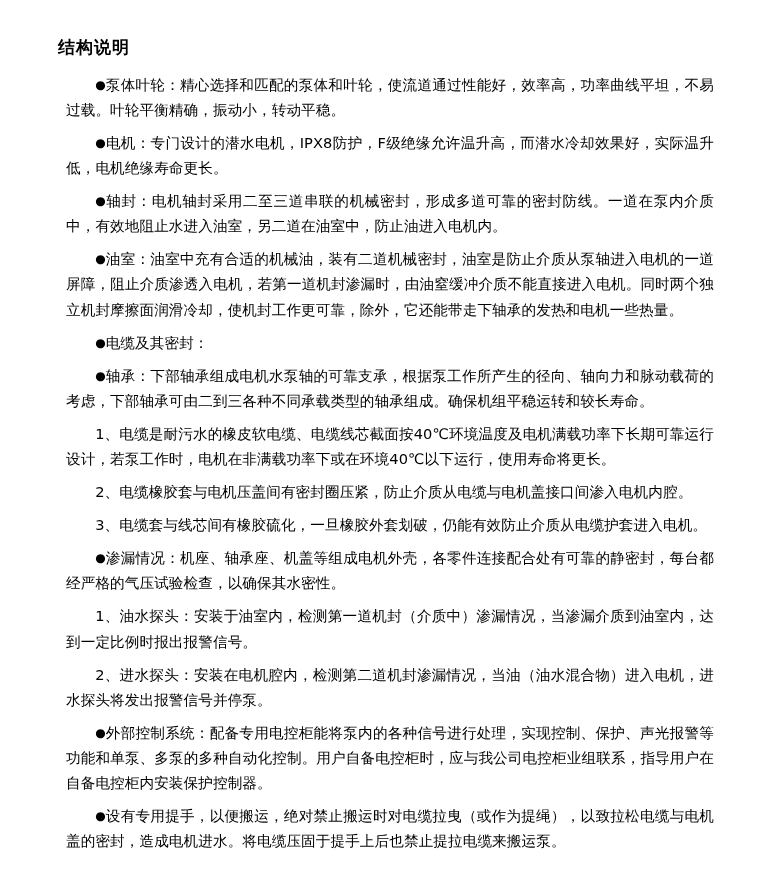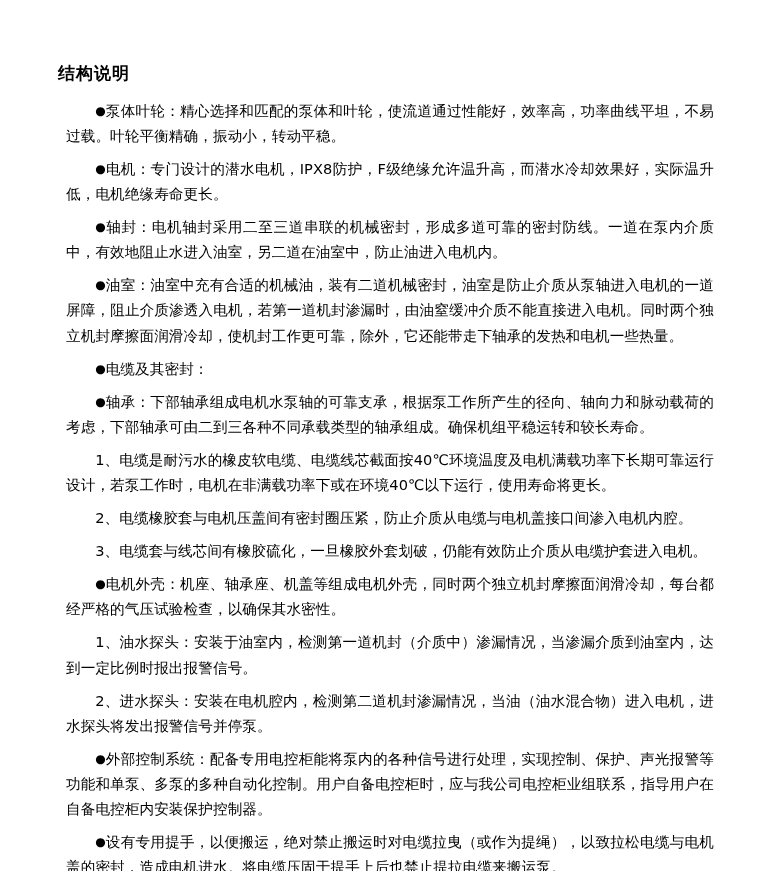--- a/index.html
+++ b/index.html
@@ -12,21 +12,21 @@
     height: 871px;
     font-family: "DejaVu Sans", "Liberation Sans", sans-serif;
     color: #000000;
     overflow: hidden;
   }
   .page {
     position: relative;
     width: 780px;
     height: 871px;
     box-sizing: border-box;
-    padding: 62px 58px 0 58px;
+    padding: 36px 58px 0 58px;
   }
   .doc-title {
     font-size: 17px;
     font-weight: bold;
     letter-spacing: 1px;
     margin: 0 0 12px 0;
     line-height: 1.4;
   }
   .body-block {
     font-size: 14.6px;
@@ -55,21 +55,21 @@
   <div class="body-block">
     <p class="para"><span class="bullet">●</span><span>泵体叶轮：精心选择和匹配的泵体和叶轮，使流道通过性能好，效率高，功率曲线平坦，不易过载。叶轮平衡精确，振动小，转动平稳。</span></p>
     <p class="para"><span class="bullet">●</span><span>电机：专门设计的潜水电机，IPX8防护，F级绝缘允许温升高，而潜水冷却效果好，实际温升低，电机绝缘寿命更长。</span></p>
     <p class="para"><span class="bullet">●</span><span>轴封：电机轴封采用二至三道串联的机械密封，形成多道可靠的密封防线。一道在泵内介质中，有效地阻止水进入油室，另二道在油室中，防止油进入电机内。</span></p>
     <p class="para"><span class="bullet">●</span><span>油室：油室中充有合适的机械油，装有二道机械密封，油室是防止介质从泵轴进入电机的一道屏障，阻止介质渗透入电机，若第一道机封渗漏时，由油窒缓冲介质不能直接进入电机。同时两个独立机封摩擦面润滑冷却，使机封工作更可靠，除外，它还能带走下轴承的发热和电机一些热量。</span></p>
     <p class="para"><span class="bullet">●</span><span>电缆及其密封：</span></p>
     <p class="para"><span class="bullet">●</span><span>轴承：下部轴承组成电机水泵轴的可靠支承，根据泵工作所产生的径向、轴向力和脉动载荷的考虑，下部轴承可由二到三各种不同承载类型的轴承组成。确保机组平稳运转和较长寿命。</span></p>
     <p class="para"><span class="bullet"></span><span>1、电缆是耐污水的橡皮软电缆、电缆线芯截面按40℃环境温度及电机满载功率下长期可靠运行设计，若泵工作时，电机在非满载功率下或在环境40℃以下运行，使用寿命将更长。</span></p>
     <p class="para"><span class="bullet"></span><span>2、电缆橡胶套与电机压盖间有密封圈压紧，防止介质从电缆与电机盖接口间渗入电机内腔。</span></p>
     <p class="para"><span class="bullet"></span><span>3、电缆套与线芯间有橡胶硫化，一旦橡胶外套划破，仍能有效防止介质从电缆护套进入电机。</span></p>
-    <p class="para"><span class="bullet">●</span><span>电机外壳：机座、轴承座、机盖等组成电机外壳，同时两个独立机封摩擦面润滑冷却，每台都经严格的气压试验检查，以确保其水密性。</span></p>
+    <p class="para"><span class="bullet">●</span><span>渗漏情况：机座、轴承座、机盖等组成电机外壳，各零件连接配合处有可靠的静密封，每台都经严格的气压试验检查，以确保其水密性。</span></p>
     <p class="para"><span class="bullet"></span><span>1、油水探头：安装于油室内，检测第一道机封（介质中）渗漏情况，当渗漏介质到油室内，达到一定比例时报出报警信号。</span></p>
     <p class="para"><span class="bullet"></span><span>2、进水探头：安装在电机腔内，检测第二道机封渗漏情况，当油（油水混合物）进入电机，进水探头将发出报警信号并停泵。</span></p>
     <p class="para"><span class="bullet">●</span><span>外部控制系统：配备专用电控柜能将泵内的各种信号进行处理，实现控制、保护、声光报警等功能和单泵、多泵的多种自动化控制。用户自备电控柜时，应与我公司电控柜业组联系，指导用户在自备电控柜内安装保护控制器。</span></p>
     <p class="para"><span class="bullet">●</span><span>设有专用提手，以便搬运，绝对禁止搬运时对电缆拉曳（或作为提绳），以致拉松电缆与电机盖的密封，造成电机进水。将电缆压固于提手上后也禁止提拉电缆来搬运泵。</span></p>
 
   </div>
 
 </div>
 
 </body></html>

